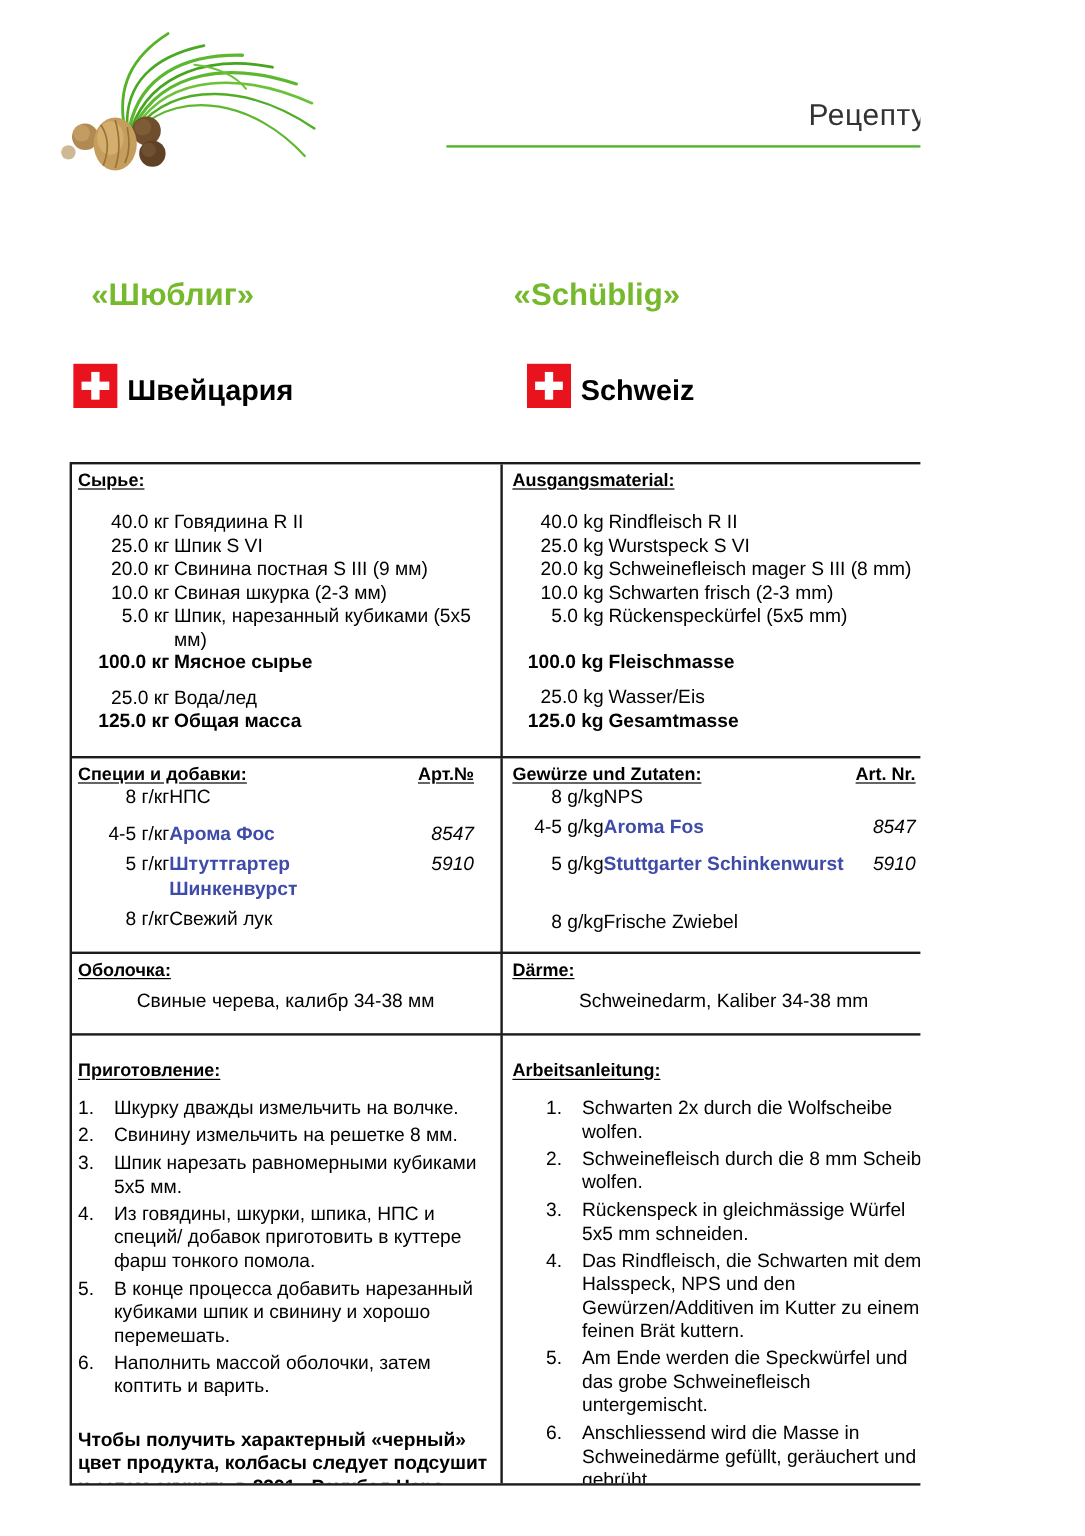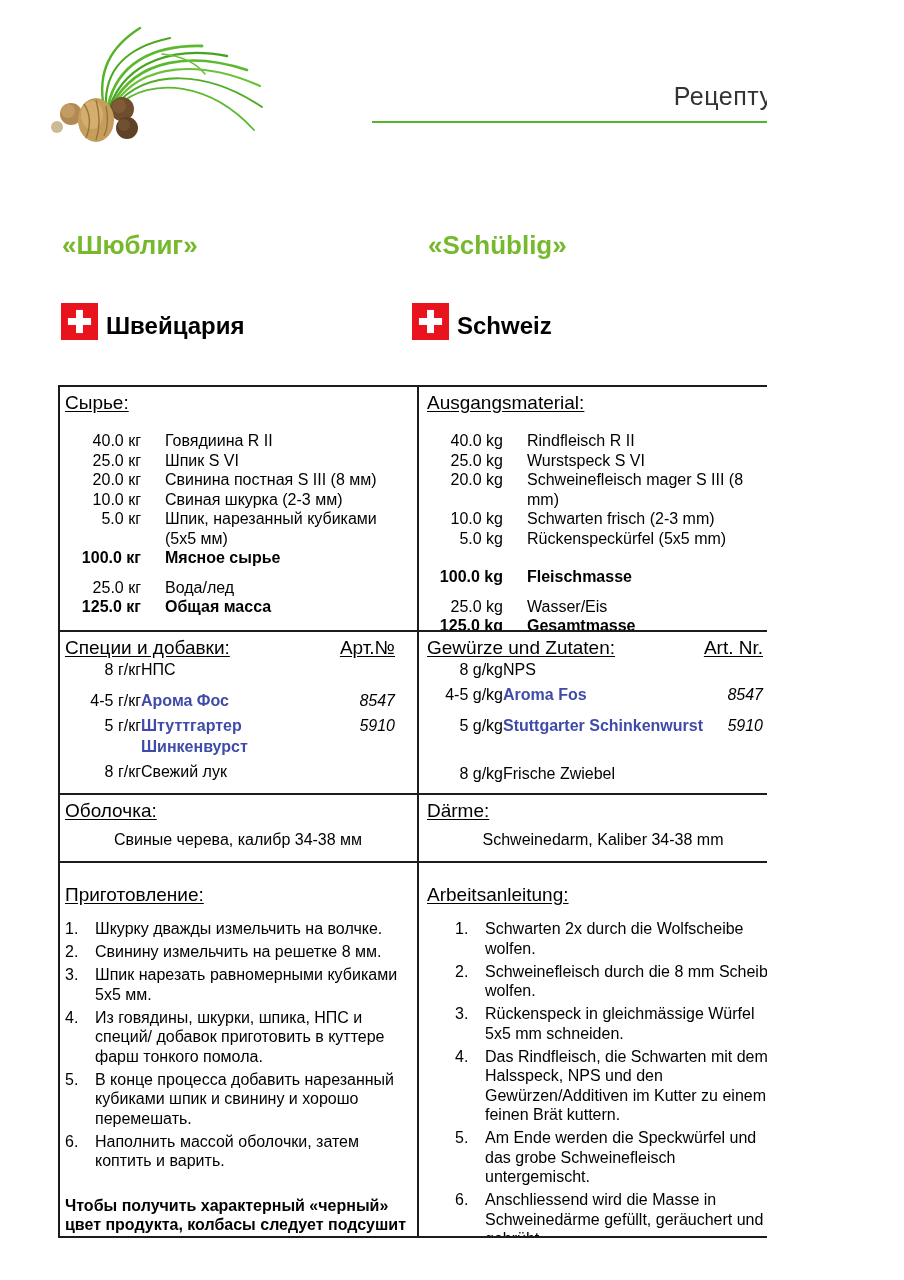--- a/index.html
+++ b/index.html
@@ -21,39 +21,39 @@
   
   .green-bar{position:absolute;left:815px;top:0;width:35px;height:146px;background:var(--accent-green);}
   .header-title{
     position:absolute;left:300px;top:82px;width:505px;text-align:right;
     font-size:25px;font-weight:300;letter-spacing:.5px;color:#333;
   }
   .header-underline{position:absolute;left:372px;top:121px;width:433px;height:2px;background:var(--line-green);}
   .decoration{position:absolute;left:42px;top:12px;width:225px;height:135px;}
   
   .recipe-title{position:absolute;top:230px;font-size:26px;font-weight:bold;color:var(--title-green);}
-  .recipe-title.ru{left:62px;} .recipe-title.de{left:428px;}
+  .recipe-title.ru{left:76px;} .recipe-title.de{left:428px;}
   .country-row{position:absolute;top:303px;display:flex;align-items:flex-end;}
-  .country-row.ru{left:61px;} .country-row.de{left:412px;}
+  .country-row.ru{left:61px;} .country-row.de{left:439px;}
   .flag{width:37px;height:37px;display:block;}
   .country-name{font-size:24px;font-weight:bold;margin-left:8px;line-height:1;position:relative;top:-2px;}
   
   .recipe-table{
     position:absolute;left:58px;top:385px;width:729px;height:853px;
     display:grid;grid-template-columns:359px 1fr;grid-template-rows:245px 163px 68px auto;
     border:2px solid var(--line);font-size:16px;
   }
   .cell{padding:5px 6px 4px 5px;overflow:hidden;}
   .cell.right-col{padding-left:8px;}
   .cell.left-col{border-right:2px solid var(--line);}
   .cell.rb{border-bottom:2px solid var(--line);}
-  .sec-heading{font-weight:normal;text-decoration:underline;text-underline-offset:2px;font-size:19px;}
+  .sec-heading{font-weight:bold;text-decoration:underline;text-underline-offset:2px;font-size:15px;}
   
   .raw-list{margin-top:17px;}
-  .ing-row{display:grid;grid-template-columns:76px 1fr;column-gap:24px;line-height:19.5px;}
+  .ing-row{display:grid;grid-template-columns:76px 1fr;column-gap:4px;line-height:19.5px;}
   .ing-qty{text-align:right;white-space:nowrap;}
   .ing-row.bold{font-weight:bold;}
   
   .spice-head{display:grid;grid-template-columns:1fr 88px;}
   .spice-head .art-label{text-align:right;padding-right:16px;}
   .sp-row{display:grid;grid-template-columns:76px 1fr 88px;line-height:21px;}
   .sp-qty{text-align:right;white-space:nowrap;}
   .sp-art{text-align:right;padding-right:16px;font-style:italic;}
   .sp-row.blue .sp-name{color:var(--blue);font-weight:bold;}
   .right-col .sp-row{grid-template-columns:76px 1fr 54px;}
@@ -134,21 +134,21 @@
             <span class="ing-name">Говядиина R II</span>
           </div>
 
           <div class="ing-row">
             <span class="ing-qty">25.0 кг</span>
             <span class="ing-name">Шпик S VI</span>
           </div>
 
           <div class="ing-row">
             <span class="ing-qty">20.0 кг</span>
-            <span class="ing-name">Свинина постная S III (8 мм)</span>
+            <span class="ing-name">Свинина постная S III (9 мм)</span>
           </div>
 
           <div class="ing-row">
             <span class="ing-qty">10.0 кг</span>
             <span class="ing-name">Свиная шкурка (2-3 мм)</span>
           </div>
 
           <div class="ing-row">
             <span class="ing-qty">5.0 кг</span>
             <span class="ing-name">Шпик, нарезанный кубиками (5х5 мм)</span>

